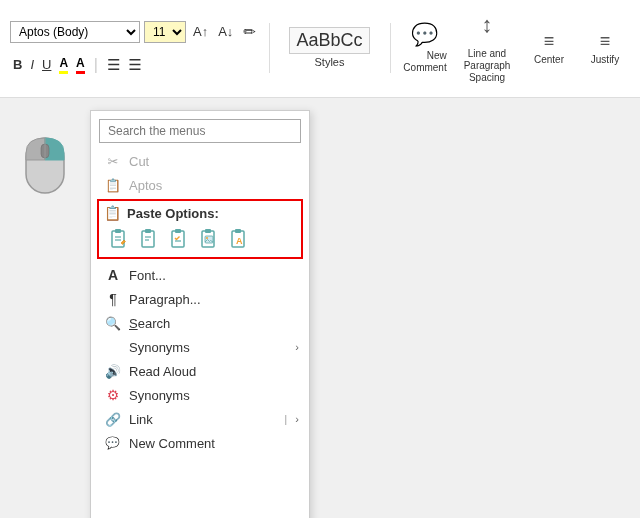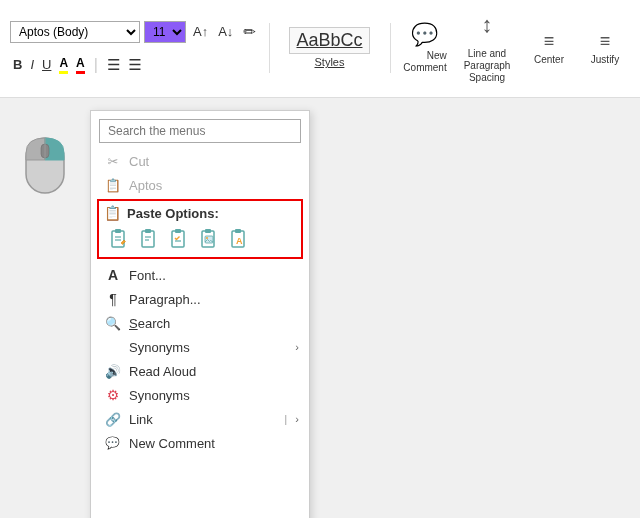--- a/index.html
+++ b/index.html
@@ -40,21 +40,21 @@
       background: #fff;
       padding: 2px 4px;
       font-size: 12px;
       width: 130px;
       height: 22px;
       cursor: pointer;
     }
 
     .size-select {
       border: 1px solid #aaa;
-      background: #8b5cf6;
+      background: #fef9c3;
       padding: 2px 4px;
       font-size: 12px;
       width: 42px;
       height: 22px;
       cursor: pointer;
     }
 
     .icon-btn {
       border: none;
       background: transparent;
@@ -136,21 +136,20 @@
     .styles-btn {
       display: flex;
       flex-direction: column;
       align-items: center;
       cursor: pointer;
       padding: 4px 10px;
       border: none;
       background: transparent;
       font-size: 11px;
       color: #333;
-      text-decoration: underline;
     }
 
     .styles-icon {
       font-size: 18px;
       border: 1px solid #ccc;
       padding: 2px 6px;
       background: #f9f9f9;
       color: #333;
       margin-bottom: 2px;
     }

